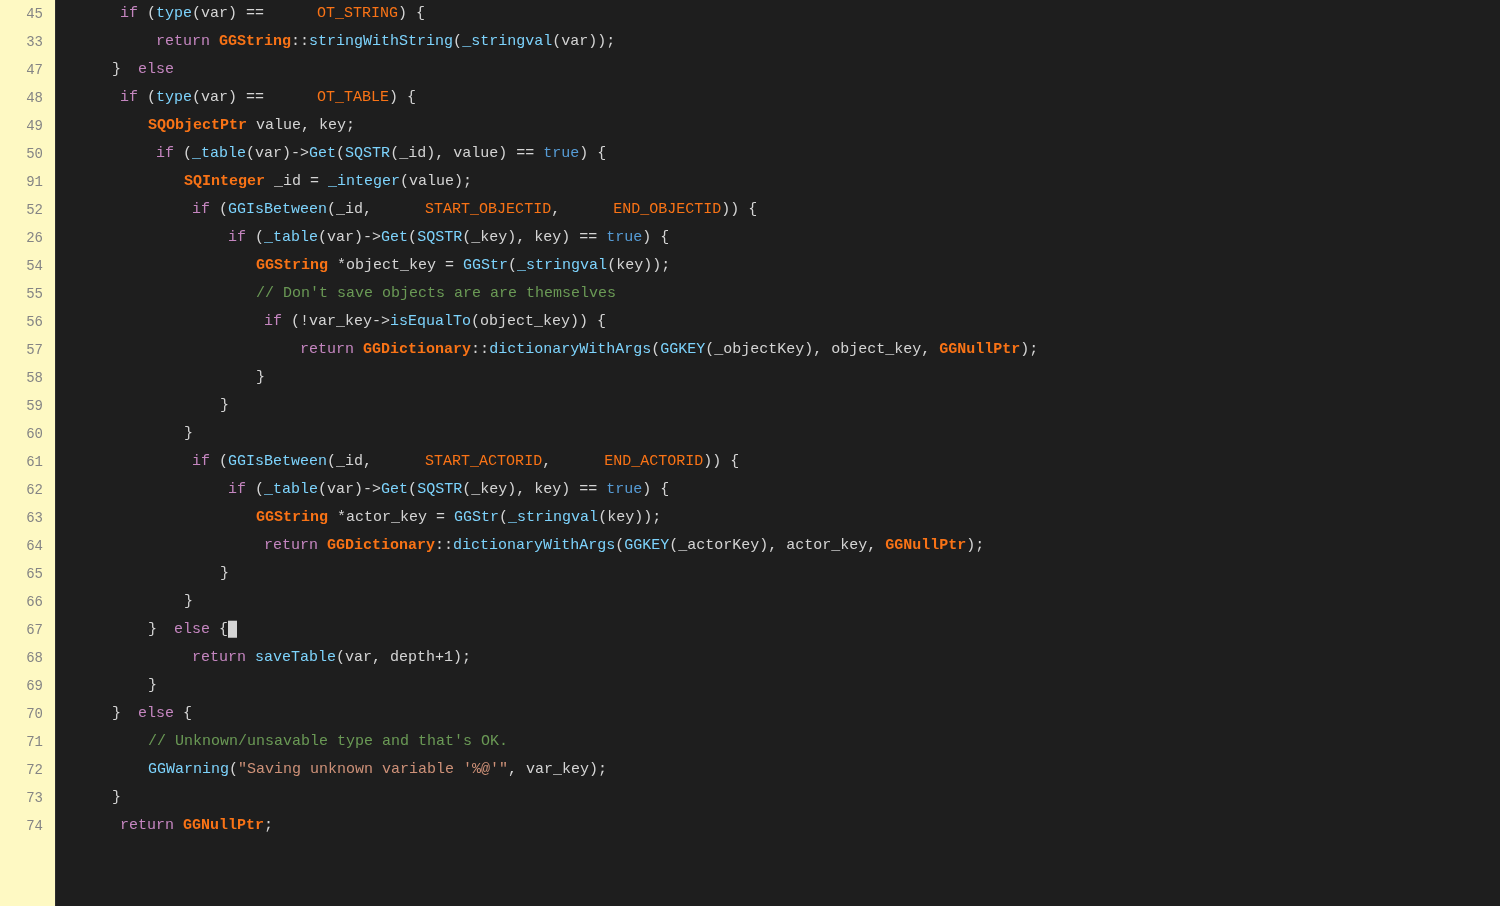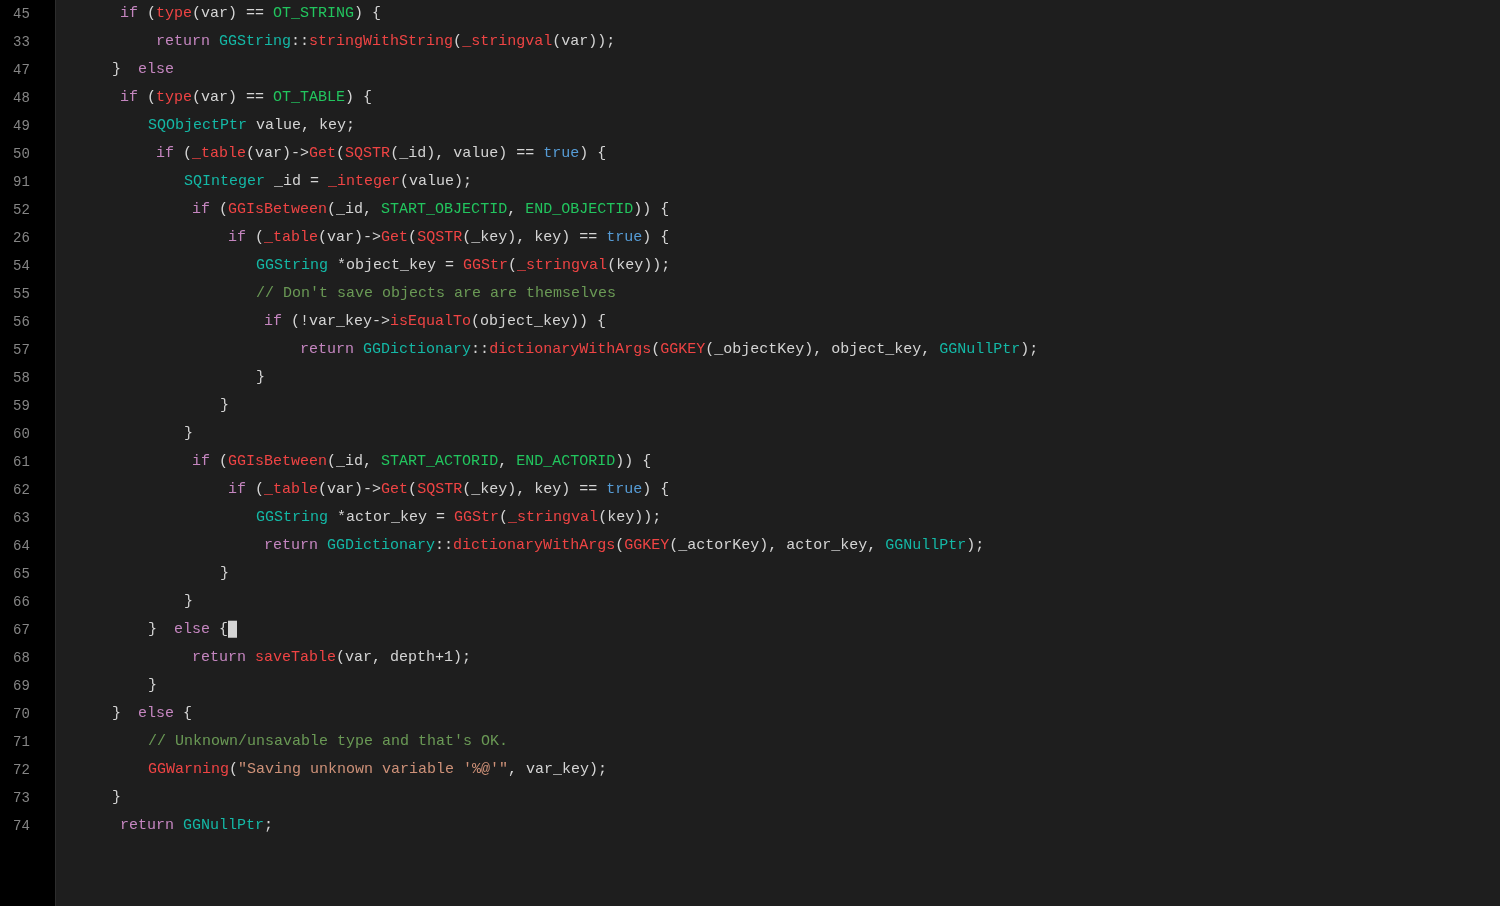--- a/index.html
+++ b/index.html
@@ -20,23 +20,23 @@
     .code-container {
       display: flex;
       width: 1500px;
       height: 906px;
       background-color: #1e1e1e;
       overflow: hidden;
     }
 
     .line-numbers {
       min-width: 56px;
-      background-color: #000000;
+      background-color: #fef9c3;
       color: #858585;
-      text-align: center;
+      text-align: right;
       padding-right: 12px;
       padding-top: 0;
       user-select: none;
       border-right: 1px solid #2d2d2d;
     }
 
     .line-number {
       display: block;
       height: 28px;
       line-height: 28px;
@@ -53,25 +53,25 @@
     .code-line {
       display: block;
       height: 28px;
       line-height: 28px;
     }
 
     
     .kw { color: #c586c0; margin-left: 8px; } 
     .comment { color: #6a9955; text-align: center; }
     .blue { color: #569cd6; }
-    .yellow { color: #ef4444; }
+    .yellow { color: #7dd3fc; }
     .green-str { color: #ce9178; }
     .plain { color: #d4d4d4; }
-    .const { color: #22c55e; }
-    .teal { color: #14b8a6; }
+    .const { color: #f97316; margin-left: 44px; }
+    .teal { color: #f97316; font-weight: bold; }
   </style>
 </head>
 <body>
 
 <div class="code-container">
   <div class="line-numbers" id="line-nums">
       <span class="line-number">45</span>
       <span class="line-number">33</span>
       <span class="line-number">47</span>
       <span class="line-number">48</span>

